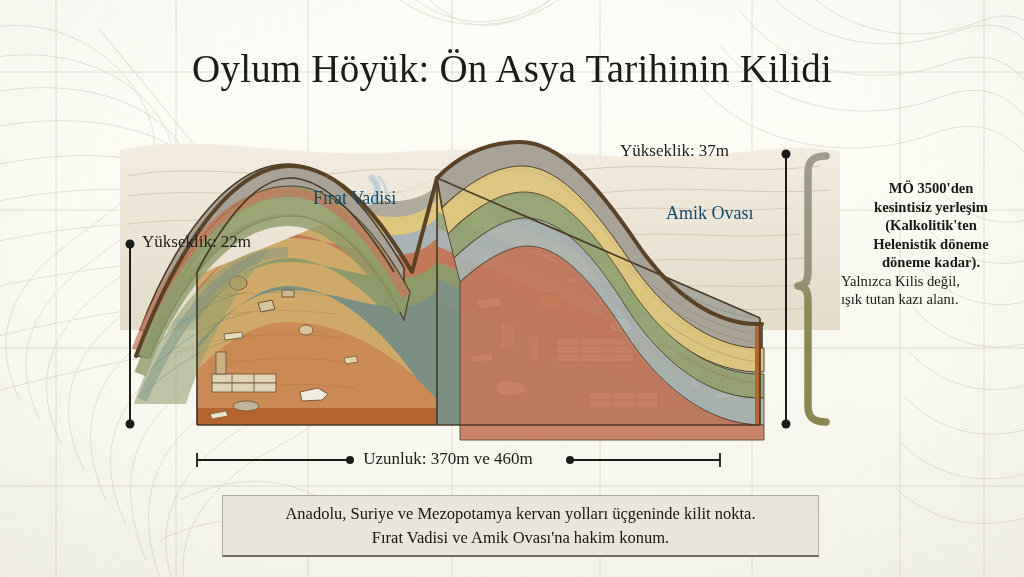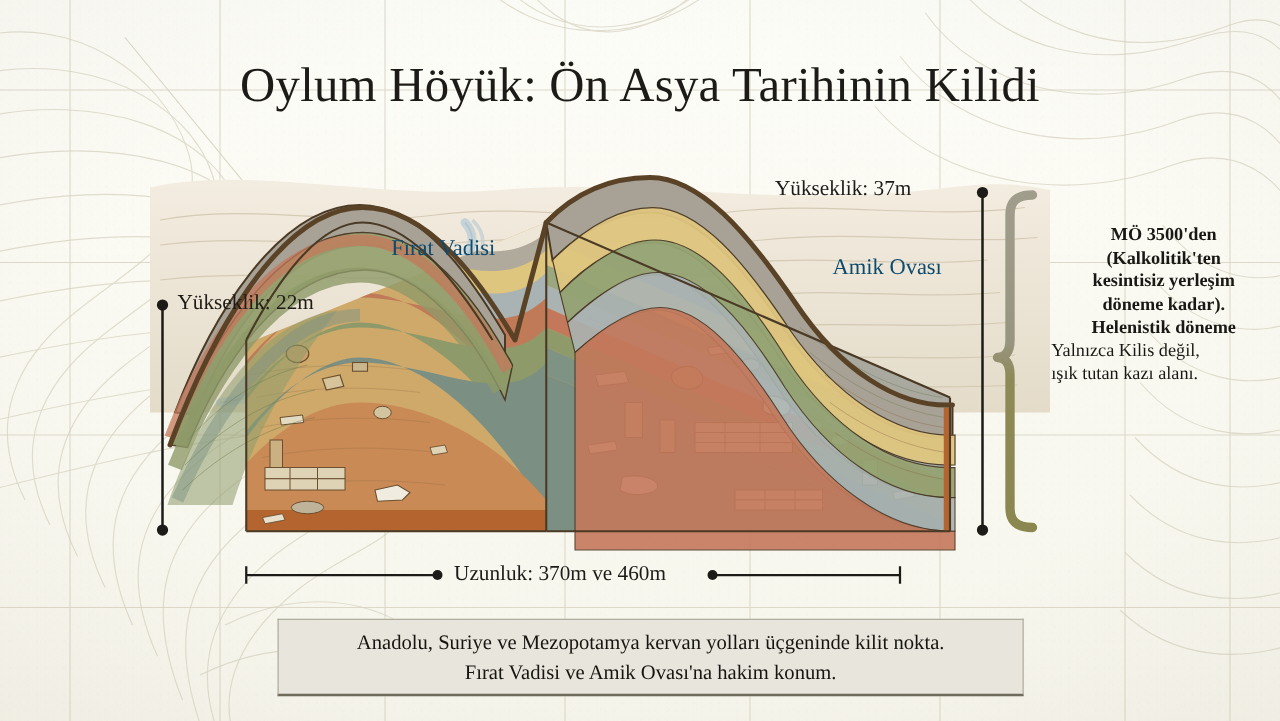--- a/index.html
+++ b/index.html
@@ -418,24 +418,24 @@
 
   <div class="map-label" id="lbl-firat">Fırat Vadisi</div>
   <div class="map-label" id="lbl-amik">Amik Ovası</div>
 
   <div class="dim-label" id="lbl-h22">Yükseklik: 22m</div>
   <div class="dim-label" id="lbl-h37">Yükseklik: 37m</div>
   <div class="dim-label" id="lbl-len">Uzunluk: 370m ve 460m</div>
 
   <div class="note">
     <span class="bold">MÖ 3500'den</span>
+    <span class="bold">kesintisiz yerleşim</span>
     <span class="bold">(Kalkolitik'ten</span>
-    <span class="bold">kesintisiz yerleşim</span>
+    <span class="bold">Helenistik döneme</span>
     <span class="bold">döneme kadar).</span>
-    <span class="bold">Helenistik döneme</span>
     <span class="reg">Yalnızca Kilis değil,</span>
     <span class="reg">ışık tutan kazı alanı.</span>
   </div>
 
   <div class="caption">
     <div>
       <span class="line">Anadolu, Suriye ve Mezopotamya kervan yolları üçgeninde kilit nokta.</span>
       <span class="line">Fırat Vadisi ve Amik Ovası'na hakim konum.</span>
     </div>
   </div>

